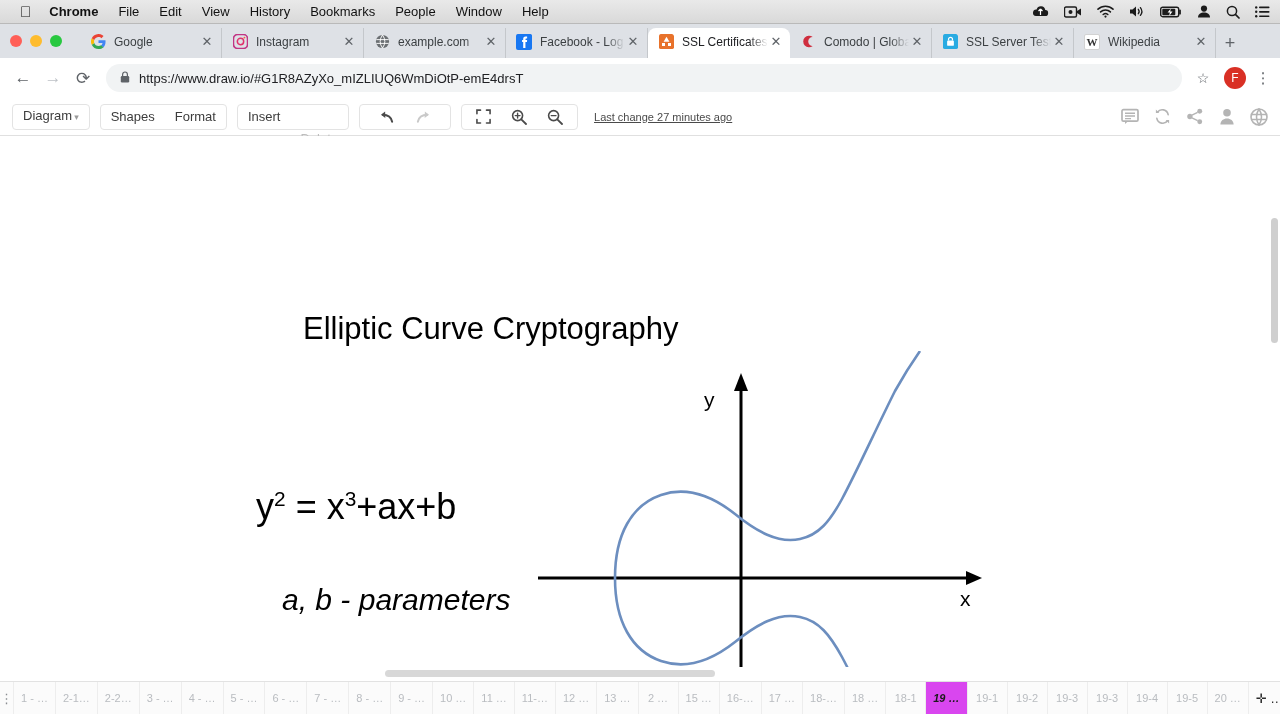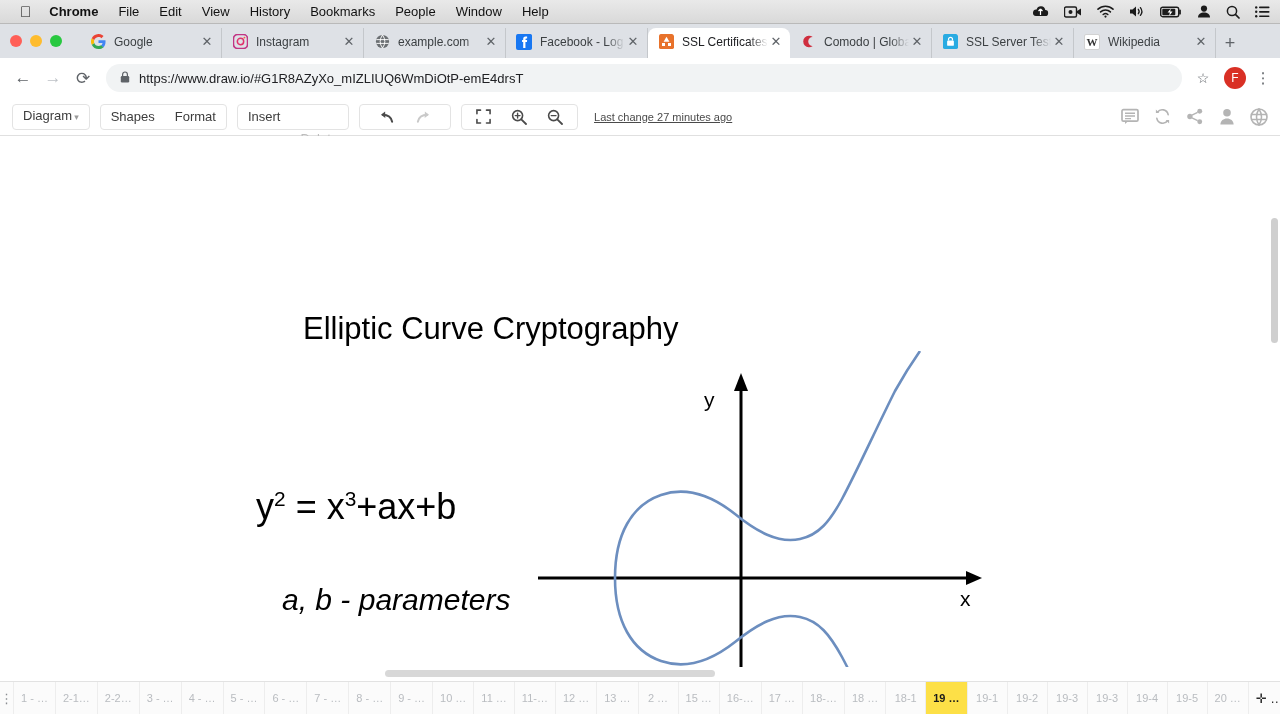--- a/index.html
+++ b/index.html
@@ -127,21 +127,21 @@
   .pagebar {
     height: 33px; background: #fbfbfb; border-top: 1px solid #e2e2e2;
     display: flex; align-items: stretch; font-size: 11px; color: #b9bcc0;
   }
   .pmenu { width: 26px; display: flex; align-items: center; justify-content: center;
            color: #8a8d91; font-size: 13px; letter-spacing: 0; }
   .ptab {
     min-width: 40px; padding: 0 7px; display: flex; align-items: center; justify-content: center;
     border-left: 1px solid #ededed; white-space: nowrap; overflow: hidden; flex: none;
   }
-  .ptab.active { background: #fde047; color: #1a1a1a; font-weight: bold; }
+  .ptab.active { background: #d946ef; color: #1a1a1a; font-weight: bold; font-style: italic; }
   .ptab.movetab { color: #2b2b2b; font-size: 13px; }
 </style>
 </head>
 <body>
 
 <div class="macbar">
   <span class="apple"></span>
   <span class="mitem bold">Chrome</span>
   <span class="mitem">File</span>
   <span class="mitem">Edit</span>

